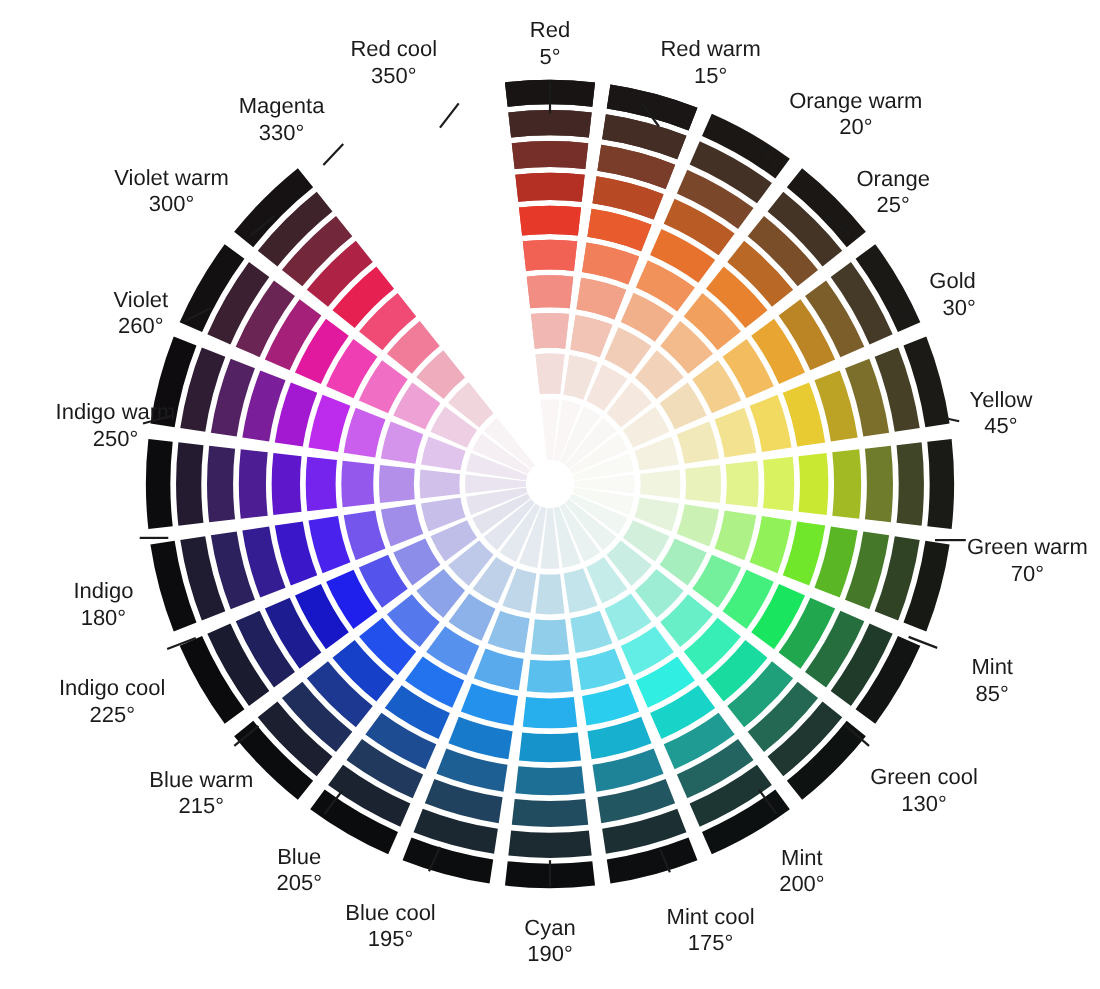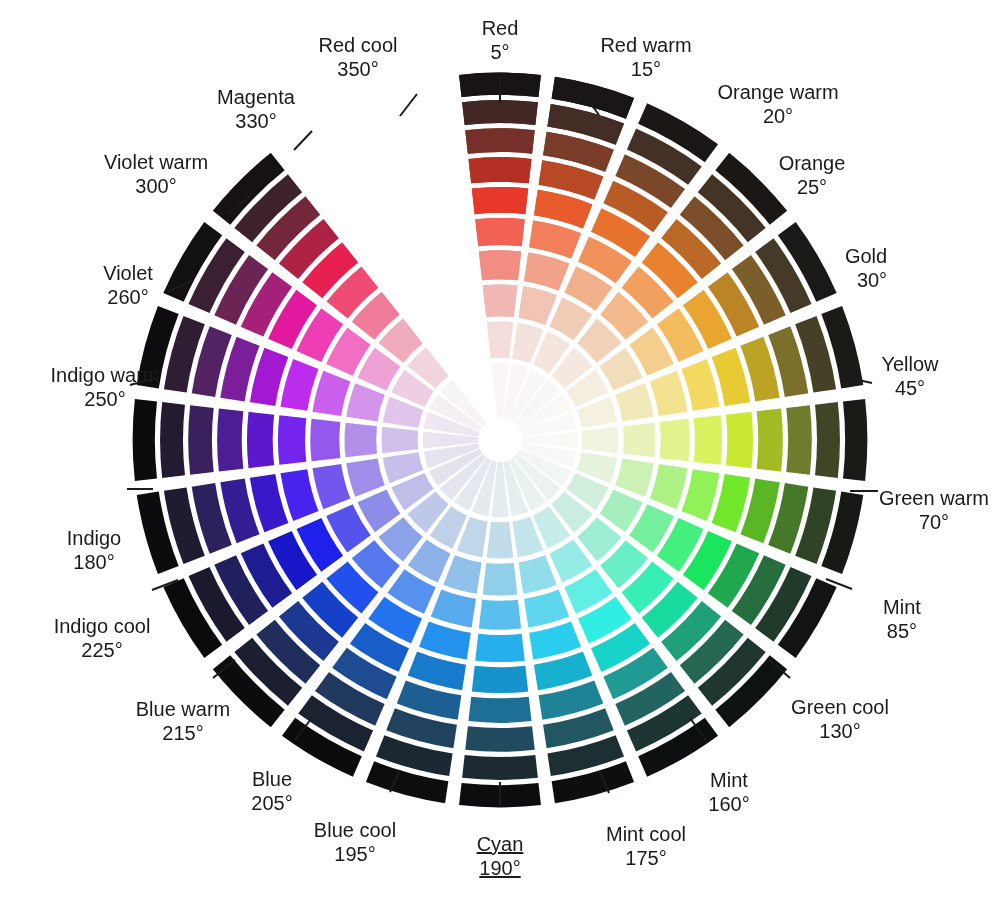--- a/index.html
+++ b/index.html
@@ -346,27 +346,27 @@
       <div class="hue-label align-center" style="left: 902px; top: 595px;">
         <span class="lbl-name">Mint</span>
         <span class="lbl-deg">85°</span>
       </div>
       <div class="hue-label align-center" style="left: 840px; top: 695px;">
         <span class="lbl-name">Green cool</span>
         <span class="lbl-deg">130°</span>
       </div>
       <div class="hue-label align-center" style="left: 729px; top: 768px;">
         <span class="lbl-name">Mint</span>
-        <span class="lbl-deg">160°</span>
+        <span class="lbl-deg">200°</span>
       </div>
       <div class="hue-label align-center" style="left: 646px; top: 822px;">
         <span class="lbl-name">Mint cool</span>
         <span class="lbl-deg">175°</span>
       </div>
-      <div class="hue-label align-center" style="left: 500px; top: 832px; text-decoration: underline;">
+      <div class="hue-label align-center" style="left: 500px; top: 832px;">
         <span class="lbl-name">Cyan</span>
         <span class="lbl-deg">190°</span>
       </div>
       <div class="hue-label align-center" style="left: 355px; top: 818px;">
         <span class="lbl-name">Blue cool</span>
         <span class="lbl-deg">195°</span>
       </div>
       <div class="hue-label align-center" style="left: 272px; top: 767px;">
         <span class="lbl-name">Blue</span>
         <span class="lbl-deg">205°</span>

